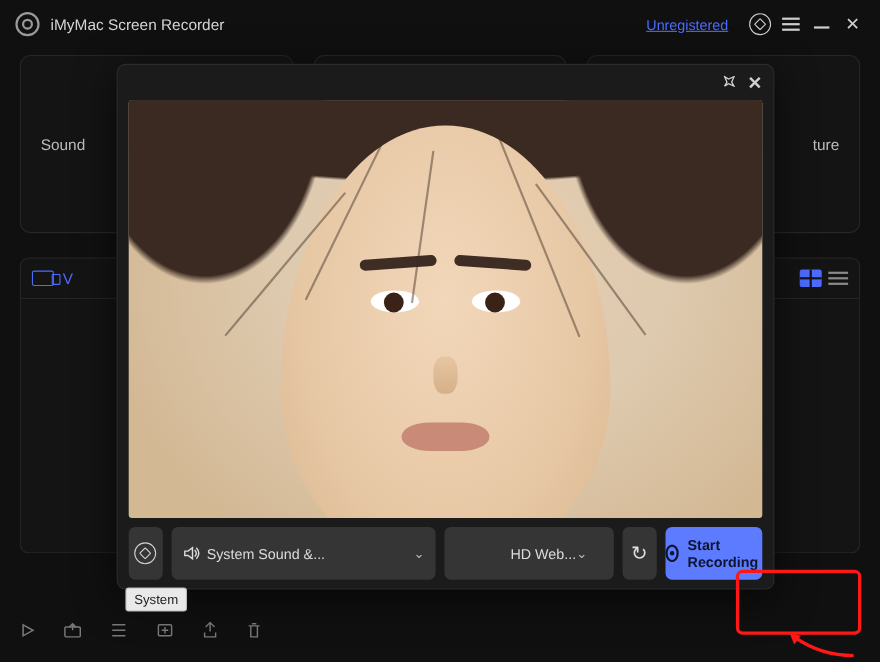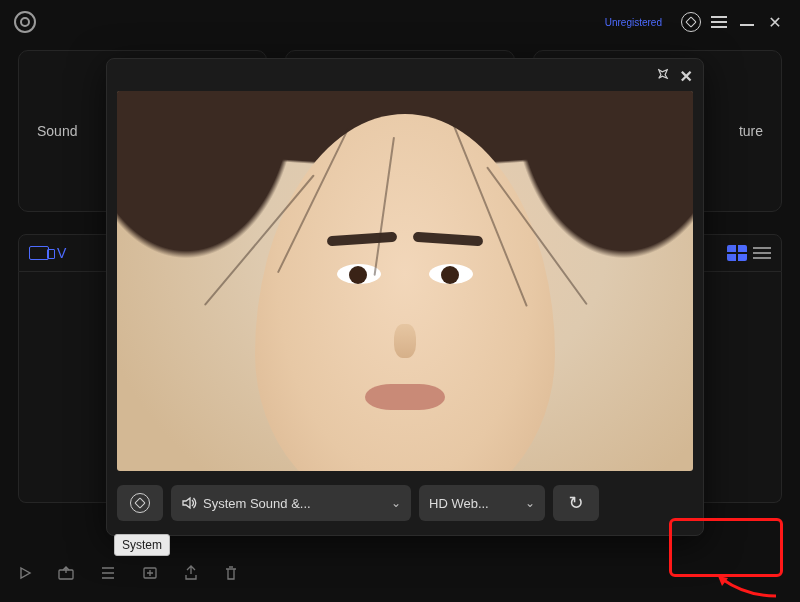--- a/index.html
+++ b/index.html
@@ -1,21 +1,21 @@
 <!DOCTYPE html>
 <html><head>
 <meta charset="utf-8">
 <style>
 html,body{margin:0;padding:0;width:800px;height:602px;background:#0a0a0a;font-family:-apple-system,BlinkMacSystemFont,"Segoe UI",Arial,sans-serif;color:#d0d0d0;overflow:hidden}
 .app{position:relative;width:800px;height:602px;background:#101010}
 .titlebar{display:flex;align-items:center;height:44px;padding:0 14px;background:#101010;color:#d5d5d5;font-size:14px}
 .titlebar .logo{width:18px;height:18px;border:2px solid #9a9a9a;border-radius:50%;display:flex;align-items:center;justify-content:center;margin-right:10px}
 .titlebar .logo::after{content:"";width:6px;height:6px;border:2px solid #9a9a9a;border-radius:50%}
 .titlebar .spacer{flex:1}
-.titlebar a.unreg{color:#4d6bff;font-size:10px;margin-right:12px}
+.titlebar a.unreg{color:#4d6bff;text-decoration:underline;font-size:13px;margin-right:12px}
 .titlebar .ticon{width:22px;height:22px;display:flex;align-items:center;justify-content:center;margin-left:6px;color:#cfcfcf;font-size:16px}
 .hexbtn{width:18px;height:18px;border:1.5px solid #cfcfcf;border-radius:50%;display:flex;align-items:center;justify-content:center}
 .hexbtn::after{content:"";width:6px;height:6px;border:1.5px solid #cfcfcf;border-radius:1px;transform:rotate(45deg)}
 .burger{display:flex;flex-direction:column;gap:3px}
 .burger span{width:16px;height:2px;background:#cfcfcf}
 .min{width:14px;height:2px;background:#cfcfcf;margin-top:6px}
 .xbtn{font-size:18px;font-weight:300}
 
 .main{padding:6px 18px 0 18px}
 .row1{display:flex;gap:18px}
@@ -51,42 +51,43 @@
 .brow.r{right:72px;top:120px;transform:rotate(4deg)}
 .eye{position:absolute;width:44px;height:20px;background:#fff;border-radius:50%}
 .eye::after{content:"";position:absolute;left:12px;top:2px;width:18px;height:18px;background:#3a2316;border-radius:50%}
 .eye.l{left:82px;top:150px}
 .eye.r{right:82px;top:150px}
 .nose{position:absolute;left:50%;top:210px;transform:translateX(-50%);width:22px;height:34px;background:linear-gradient(#e6c6a2,#d6b089);border-radius:40%}
 .lips{position:absolute;left:50%;top:270px;transform:translateX(-50%);width:80px;height:26px;background:#c98a77;border-radius:40px/20px}
 .strand{position:absolute;width:2px;background:rgba(58,42,33,.45);transform-origin:top;border-radius:2px}
 
 .toolbar{position:absolute;left:10px;right:10px;bottom:10px;height:44px;display:flex;gap:8px;align-items:center}
-.tb-btn{height:36px;background:#353535;border-radius:6px;display:flex;align-items:center;justify-content:center;color:#dcdcdc;font-size:13px}
+.tb-btn{height:48px;background:#353535;border-radius:6px;display:flex;align-items:center;justify-content:center;color:#dcdcdc;font-size:13px}
 .settings{width:46px}
 .sound{flex:0 0 220px;padding:0 10px;justify-content:space-between}
 .sound .sicon{display:flex;align-items:center;gap:6px}
 .chev{font-size:12px;color:#bdbdbd}
-.webcam{flex:0 0 106px;padding:0 10px;justify-content:space-between}
+.webcam{flex:0 0 106px;padding:0 24px;justify-content:flex-end}
 .refresh{width:46px;font-size:18px}
 .start{flex:1;background:#5d7bff;color:#0c1430;font-weight:600;display:flex;align-items:center;justify-content:center;gap:8px}
 .start .dot{width:12px;height:12px;border:2px solid #0c1430;border-radius:50%;display:flex;align-items:center;justify-content:center}
 .start .dot::after{content:"";width:4px;height:4px;background:#0c1430;border-radius:50%}
 
 .highlight{position:absolute;pointer-events:none;border:3px solid #ff1818;border-radius:6px;left:669px;top:518px;width:108px;height:53px}
 .tooltip{position:absolute;left:114px;top:534px;background:#e9e9e9;color:#202020;font-size:12px;padding:3px 7px;border-radius:3px;border:1px solid #bcbcbc}
 .arrow{position:absolute;left:716px;top:576px;width:62px;height:22px}
 .arrow svg{width:62px;height:22px}
 </style>
 </head>
 <body>
 
 <div class="app">
   <div class="titlebar">
     <div class="logo"></div>
+    <span>iMyMac Screen Recorder</span>
     <div class="spacer"></div>
     <a class="unreg">Unregistered</a>
     <div class="ticon">
         <div class="hexbtn"></div>
       </div>
     <div class="ticon">
         <div class="burger">
           <span></span>
           <span></span>
           <span></span>
@@ -180,20 +181,24 @@
             </svg>
           <span>System Sound &amp;...</span>
         </div>
         <span class="chev">⌄</span>
       </div>
       <div class="tb-btn webcam">
         <span>HD Web...</span>
         <span class="chev">⌄</span>
       </div>
       <div class="tb-btn refresh">↻</div>
+      <div class="tb-btn start">
+        <div class="dot"></div>
+        <span>Start Recording</span>
+      </div>
     </div>
   </div>
 
   <div class="highlight"></div>
   <div class="arrow">
     <svg viewBox="0 0 62 22">
         <path d="M60 20 Q30 20 6 3" fill="none" stroke="#ff1818" stroke-width="3"></path>
         <path d="M2 0 L12 2 L6 10 Z" fill="#ff1818"></path>
       </svg>
   </div>

